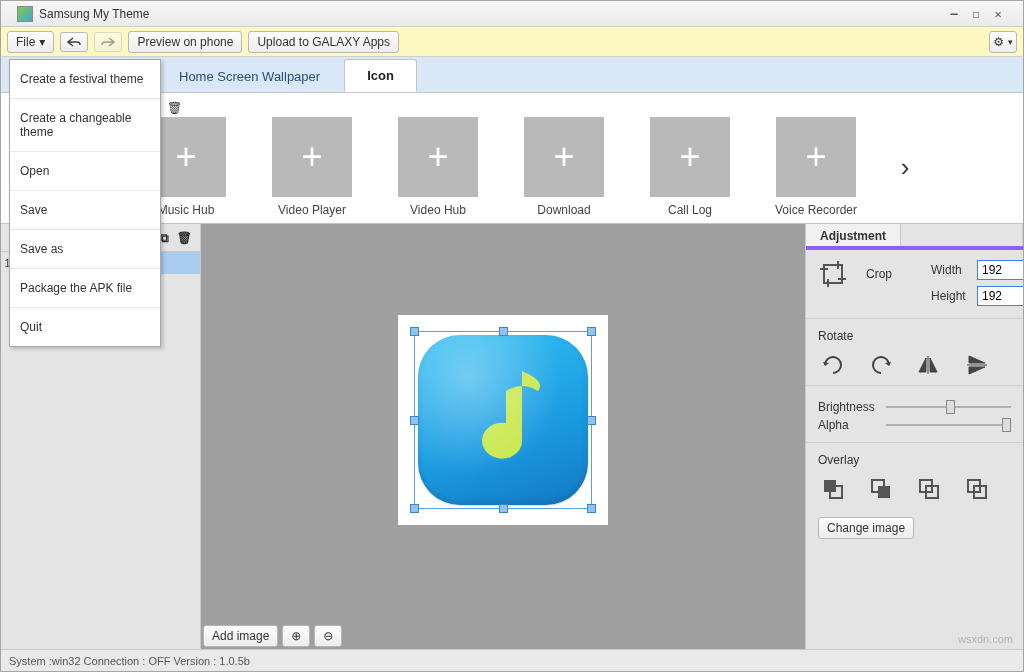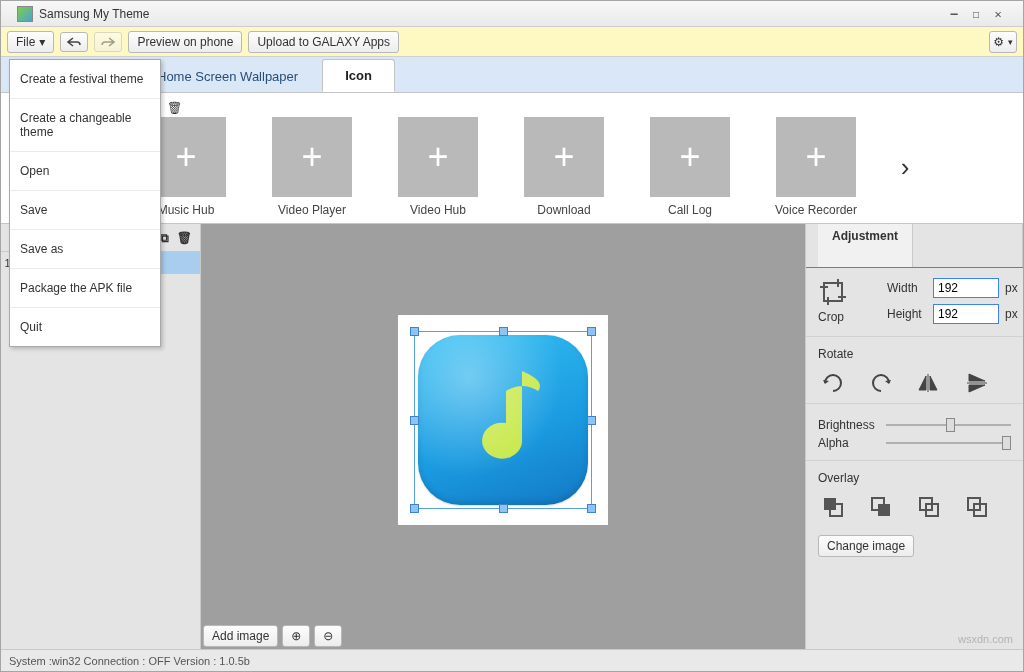--- a/index.html
+++ b/index.html
@@ -6,21 +6,21 @@
 body { margin:0; background:#fff; font-size:12px; color:#333; user-select:none; }
 .window { width:1024px; height:672px; border:1px solid #a5a5a5; background:#e4e4e4; position:relative; display:flex; flex-direction:column; }
 .titlebar { height:26px; background:linear-gradient(#f7f7f7,#eaeaea); display:flex; align-items:center; padding:0 16px; border-bottom:1px solid #ccc; }
 .titlebar .icon { width:16px; height:16px; background:linear-gradient(135deg,#7cd04a,#4aa2d0); margin-right:6px; border:1px solid #888; }
 .titlebar .title { flex:1; color:#333; }
 .winbtn { width:18px; height:16px; margin-left:4px; display:inline-flex; align-items:center; justify-content:center; color:#555; font-weight:bold; font-family:monospace; cursor:pointer; }
 .toolbar { height:30px; background:#fef9c3; border-bottom:1px solid #d0d0d0; display:flex; align-items:center; padding:0 6px; gap:6px; }
 .tbtn { background:linear-gradient(#fdfdfd,#ededed); border:1px solid #b8b8b8; border-radius:3px; padding:3px 8px; display:inline-flex; align-items:center; gap:4px; cursor:pointer; font-size:12px; }
 .tbtn.icon-only { width:28px; justify-content:center; padding:3px 0; }
 .spacer { flex:1; }
-.tabrow { height:36px; background:#d9e7f6; border-bottom:1px solid #c4c4c4; display:flex; align-items:flex-end; padding:0 0 0 6px; gap:2px; position:relative; }
+.tabrow { height:36px; background:#d9e7f6; border-bottom:1px solid #c4c4c4; display:flex; align-items:flex-end; padding:0 0 0 28px; gap:2px; position:relative; }
 .tab { padding:8px 22px; background:#d9e7f6; color:#2a4d7a; cursor:pointer; font-size:13px; }
 .tab.active { background:#fff; border:1px solid #c4c4c4; border-bottom:1px solid #fff; border-radius:3px 3px 0 0; font-weight:bold; color:#222; }
 .iconstrip { background:#fff; border-bottom:1px solid #c4c4c4; padding:8px 12px 6px; display:flex; flex-direction:column; }
 .strip-tools { display:flex; gap:10px; margin-left:154px; margin-bottom:2px; }
 .strip-row { display:flex; align-items:center; gap:32px; overflow:hidden; }
 .icon-cell { width:94px; display:flex; flex-direction:column; align-items:center; gap:6px; }
 .thumb { width:80px; height:80px; background:#b9b9b9; display:flex; align-items:center; justify-content:center; color:#fff; font-size:36px; font-weight:100; }
 .thumb.selected { border:2px solid #4aa2ea; background:#fff; }
 .thumb.selected .ico-preview { width:64px; height:64px; border-radius:16px; background:radial-gradient(circle at 35% 30%, #4dc4f6, #1a8ad4); }
 .icon-cell .label { font-size:12px; color:#444; white-space:nowrap; }
@@ -34,21 +34,21 @@
 .component-row .name { padding-left:6px; color:#333; }
 .canvas-wrap { flex:1; position:relative; background:#9f9f9f; }
 .canvas { width:210px; height:210px; background:#fff; position:absolute; left:50%; top:46%; transform:translate(-50%,-50%); display:flex; align-items:center; justify-content:center; }
 .music-icon { width:170px; height:170px; border-radius:42px; background:linear-gradient(160deg,#35c1f4 0%,#1a9ae0 60%,#1378c4 100%); position:relative; box-shadow:inset 0 -3px 6px rgba(0,0,0,.12), 0 1px 2px rgba(0,0,0,.15); overflow:hidden; }
 .music-icon::after { content:""; position:absolute; inset:0; background:radial-gradient(ellipse at 30% 25%, rgba(255,255,255,.35), transparent 55%); }
 .note { position:absolute; left:42px; top:28px; }
 .bbox { position:absolute; border:1px solid #56a0e6; }
 .handle { width:9px; height:9px; background:#8fc4f2; border:1px solid #3b84c9; position:absolute; }
 .bottom-tools { position:absolute; left:2px; bottom:2px; display:flex; gap:4px; }
 .right-pane { width:218px; background:#e4e4e4; border-left:1px solid #c9c9c9; display:flex; flex-direction:column; }
-.ptabs { display:flex; height:44px; border-bottom:1px solid #8b5cf6;padding-left:12px; }
+.ptabs { display:flex; height:26px; border-bottom:4px solid #8b5cf6; }
 .ptab { padding:5px 14px; font-weight:bold; border-right:1px solid #c9c9c9; background:#e4e4e4; cursor:pointer; }
 .ptab.active { background:#f1f1f1; }
 .section { padding:10px 12px 6px; border-bottom:1px solid #d2d2d2; }
 .field-row { display:flex; align-items:center; gap:6px; margin-bottom:6px;margin-left:29px; }
 .field-row label { width:40px; }
 .field-row input { width:66px; height:20px; border:1px solid #3b82f6; padding:2px 4px; font-size:12px; }
 .iconrow { display:flex; gap:18px; margin-top:8px; }
 .iconbtn { width:30px; height:28px; display:flex; align-items:center; justify-content:center; cursor:pointer; }
 .slider { display:flex; align-items:center; gap:8px; margin:4px 0; }
 .slider label { width:60px; }
@@ -193,21 +193,21 @@
           </div>
       </div>
     </div>
 
     <div class="right-pane">
       <div class="ptabs">
         <div class="ptab active"><span>Adjustment</span></div>
         <div class="ptab" style="flex:1"></div>
       </div>
       <div class="section" style="display:flex;gap:10px;align-items:flex-start">
-        <div style="display:flex;flex-direction:column;align-items:flex-start;gap:4px">
+        <div style="display:flex;flex-direction:row;align-items:center;gap:18px">
           <div class="iconbtn">
             <svg width="26" height="26">
                 <rect x="4" y="4" width="18" height="18" fill="none" stroke="#555" stroke-width="2"></rect>
                 <path d="M0 8 H8 M18 0 V8 M8 18 V26 M18 18 H26" stroke="#555" stroke-width="2"></path>
               </svg>
           </div>
           <span>Crop</span>
         </div>
         <div>
           <div class="field-row">

